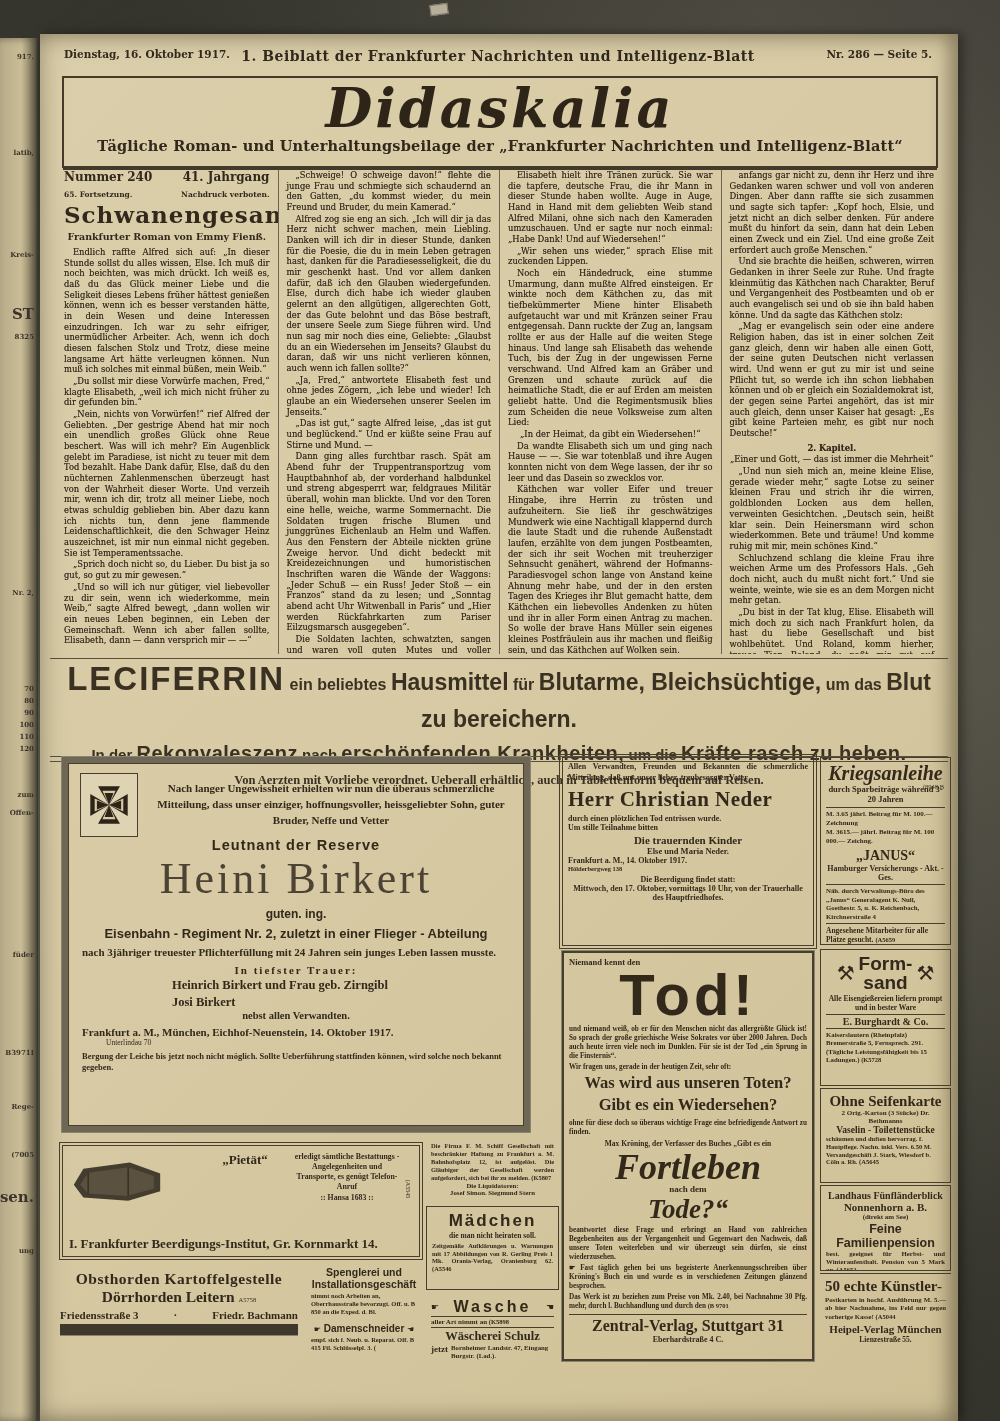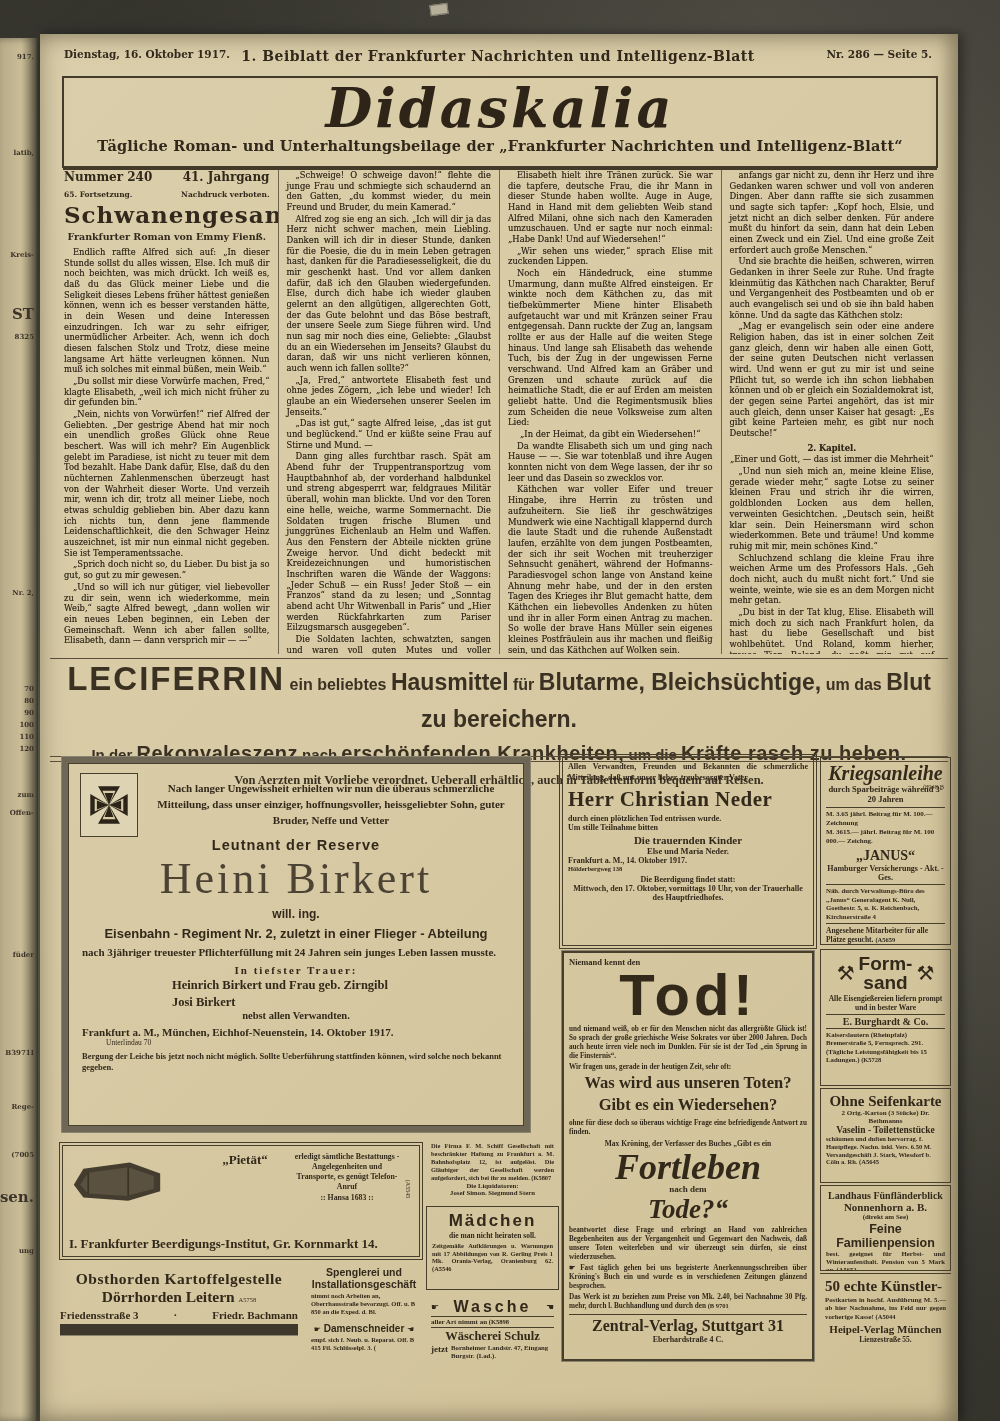--- a/index.html
+++ b/index.html
@@ -285,21 +285,21 @@
       <div class="cross-box">
         <svg width="44" height="44" viewBox="0 0 40 40" aria-hidden="true">
           <path d="M20 20 L10 3 H30 Z M20 20 L37 10 V30 Z M20 20 L30 37 H10 Z M20 20 L3 30 V10 Z" fill="#2c2418"></path>
           <path d="M20 20 L14 7 H26 Z M20 20 L33 14 V26 Z M20 20 L26 33 H14 Z M20 20 L7 26 V14 Z" fill="#d7caa4"></path>
           <path d="M20 20 L16 9 H24 Z M20 20 L31 16 V24 Z M20 20 L24 31 H16 Z M20 20 L9 24 V16 Z" fill="#2c2418"></path>
         </svg>
       </div>
       <div class="intro">Nach langer Ungewissheit erhielten wir nun die überaus schmerzliche Mitteilung, dass unser einziger, hoffnungsvoller, heissgeliebter Sohn, guter Bruder, Neffe und Vetter</div>
       <div class="rank">Leutnant der Reserve</div>
       <div class="bigname">Heini Birkert</div>
-      <div class="deg">will. ing.</div>
+      <div class="deg">guten. ing.</div>
       <div class="unit">Eisenbahn - Regiment Nr. 2, zuletzt in einer Flieger - Abteilung</div>
       <div class="detail">nach 3jähriger treuester Pflichterfüllung mit 24 Jahren sein junges Leben lassen musste.</div>
       <div class="mourn">In tiefster Trauer:</div>
       <div class="m1">Heinrich Birkert und Frau geb. Zirngibl</div>
       <div class="m1">Josi Birkert</div>
       <div class="m3">nebst allen Verwandten.</div>
       <div class="places">Frankfurt a. M., München, Eichhof-Neuenstein, 14. Oktober 1917.</div>
       <div class="addr">Unterlindau 70</div>
       <div class="note">Bergung der Leiche bis jetzt noch nicht möglich. Sollte Ueberführung stattfinden können, wird solche noch bekannt gegeben.</div>
     </div>

